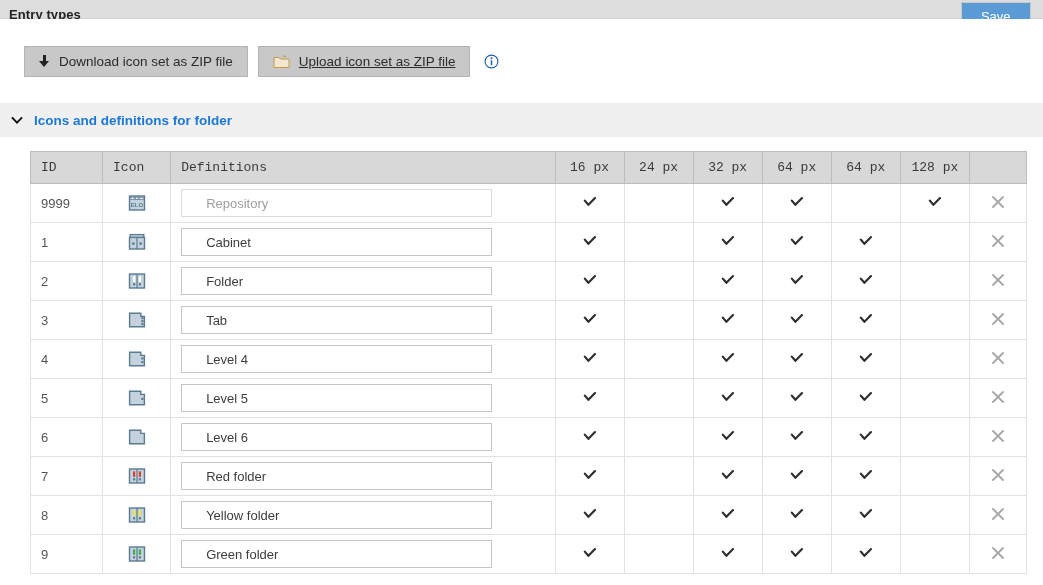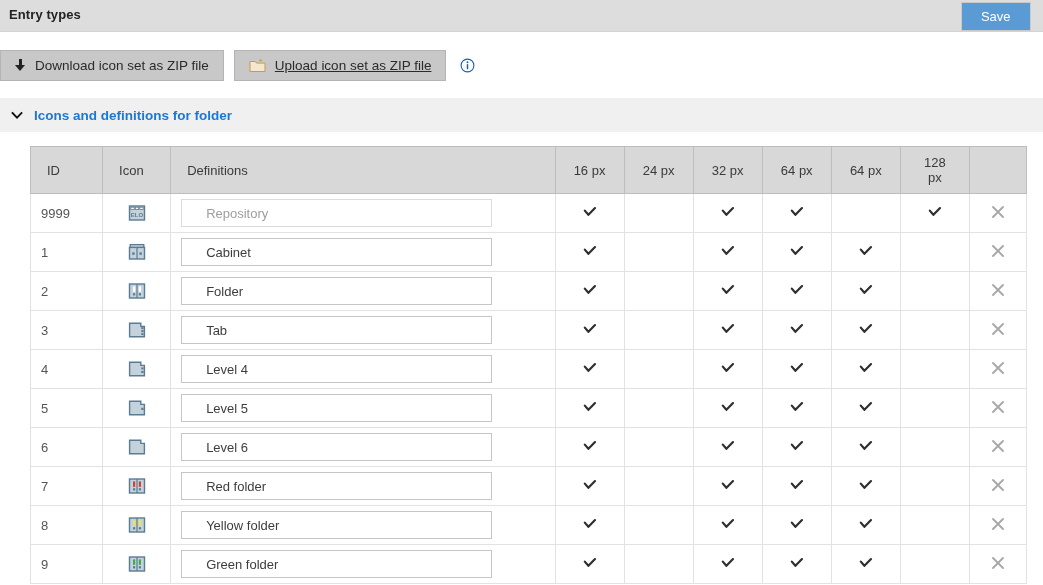--- a/index.html
+++ b/index.html
@@ -7,21 +7,21 @@
     margin: 0; padding: 0;
     width: 1043px; height: 585px;
     background: #ffffff;
     font-family: "Liberation Sans", sans-serif;
     overflow: hidden;
   }
 
   
   .topbar {
     position: relative;
-    height: 32px;
+    height: 19px;
     background: #dddddd;
     border-bottom: 1px solid #d3d3d3;
   }
   .topbar-title {
     position: absolute;
     left: 9px; top: 7px;
     font-size: 13px;
     font-weight: bold;
     color: #222222;
     letter-spacing: .1px;
@@ -43,25 +43,25 @@
     height: 29px;
     min-width: 60px;
     cursor: pointer;
     line-height: 27px;
     text-align: center;
   }
 
   
   .toolbar {
     position: relative;
-    height: 66px;
+    height: 84px;
     background: #ffffff;
     display: flex;
     align-items: center;
-    padding-left: 0;
+    padding-left: 24px;
   }
   .btn-grey {
     background: #c8c8c8;
     border: 1px solid #b4b4b4;
     height: 31px;
     display: inline-flex;
     align-items: center;
     gap: 9px;
     padding: 0 14px;
     font-size: 13.5px;
@@ -128,22 +128,23 @@
     width: 997px;
     table-layout: fixed;
   }
   table.entry-table th {
     background: #d8d8d8;
     border: 1px solid #bdbdbd;
     font-size: 13px;
     font-weight: normal;
     color: #3a3a3a;
     text-align: left;
-    padding: 8px 16px;
+    padding: 8px 10px;
     height: 32px;
+    font-family: Liberation Mono, monospace;
   }
   table.entry-table td {
     border: 1px solid #e2e2e2;
     border-left-color: #e2e2e2;
     height: 39px;
     padding: 0 10px;
     font-size: 13px;
     color: #555555;
     background: #ffffff;
     vertical-align: middle;

